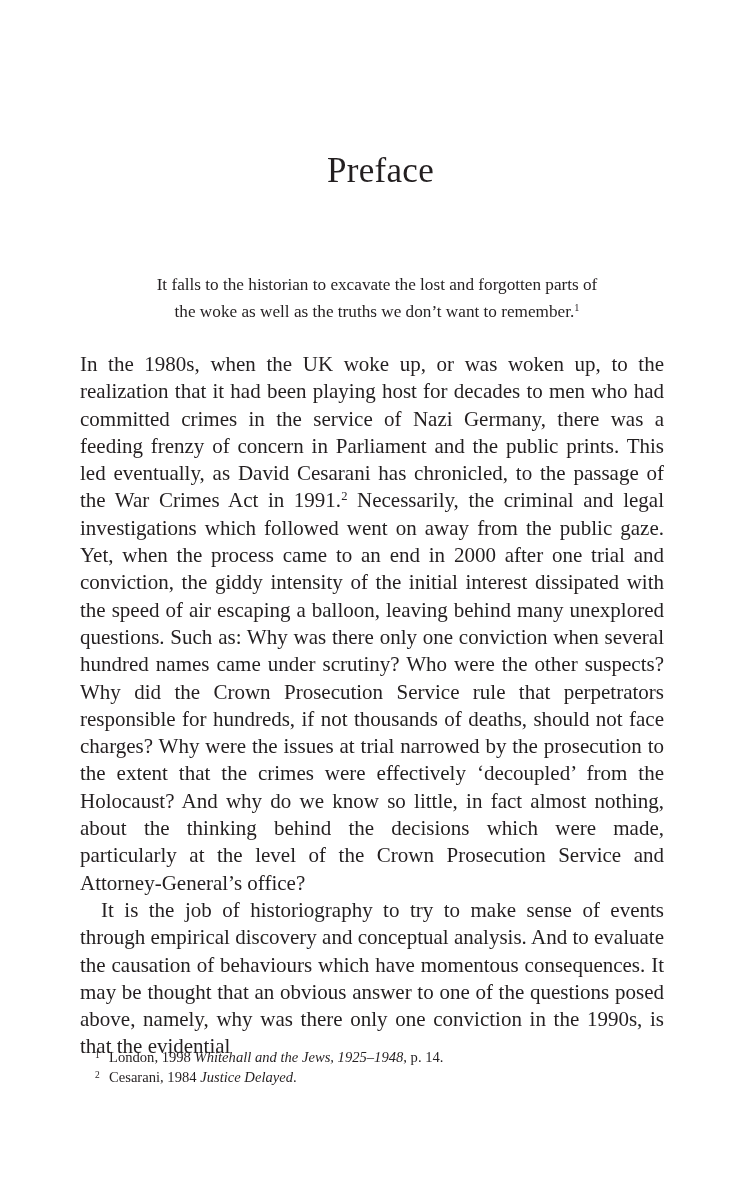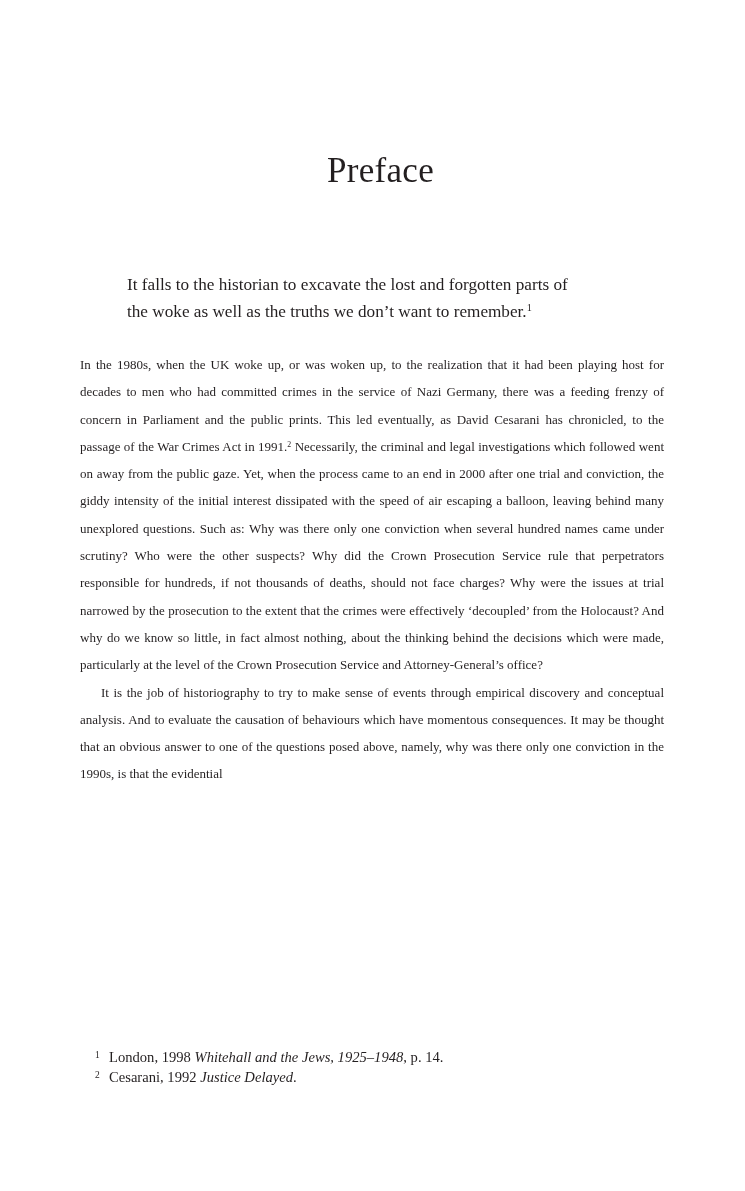--- a/index.html
+++ b/index.html
@@ -29,27 +29,28 @@
       padding-left: 8px;
     }
     .epigraph {
       position: absolute;
       top: 271px;
       left: 127px;
       width: 500px;
       font-size: 17.2px;
       line-height: 27.3px;
       margin: 0;
+      text-align: center;
     }
     .body-text {
       position: absolute;
       top: 351px;
       left: 80px;
       width: 584px;
-      font-size: 13px;
+      font-size: 21px;
       line-height: 27.3px;
       text-align: justify;
       hyphens: none;
     }
     .body-text p {
       margin: 0;
     }
     .body-text p.indent {
       text-indent: 21px;
     }
@@ -93,15 +94,15 @@
   <p class="indent">It is the job of historiography to try to make sense of events through empirical discovery and conceptual analysis. And to evaluate the causation of behaviours which have momentous consequences. It may be thought that an obvious answer to one of the questions posed above, namely, why was there only one conviction in the 1990s, is that the evidential</p>
 </div>
 
 <div class="footnotes">
   <div class="footnote">
     <span class="fn-num">1</span>
     <span class="fn-text"><span>London, 1998 </span><i>Whitehall and the Jews, 1925–1948</i><span>, p. 14.</span></span>
   </div>
   <div class="footnote">
     <span class="fn-num">2</span>
-    <span class="fn-text"><span>Cesarani, 1992 </span><i>Justice Delayed</i><span>.</span></span>
+    <span class="fn-text"><span>Cesarani, 1984 </span><i>Justice Delayed</i><span>.</span></span>
   </div>
 </div>
 
 </body></html>

